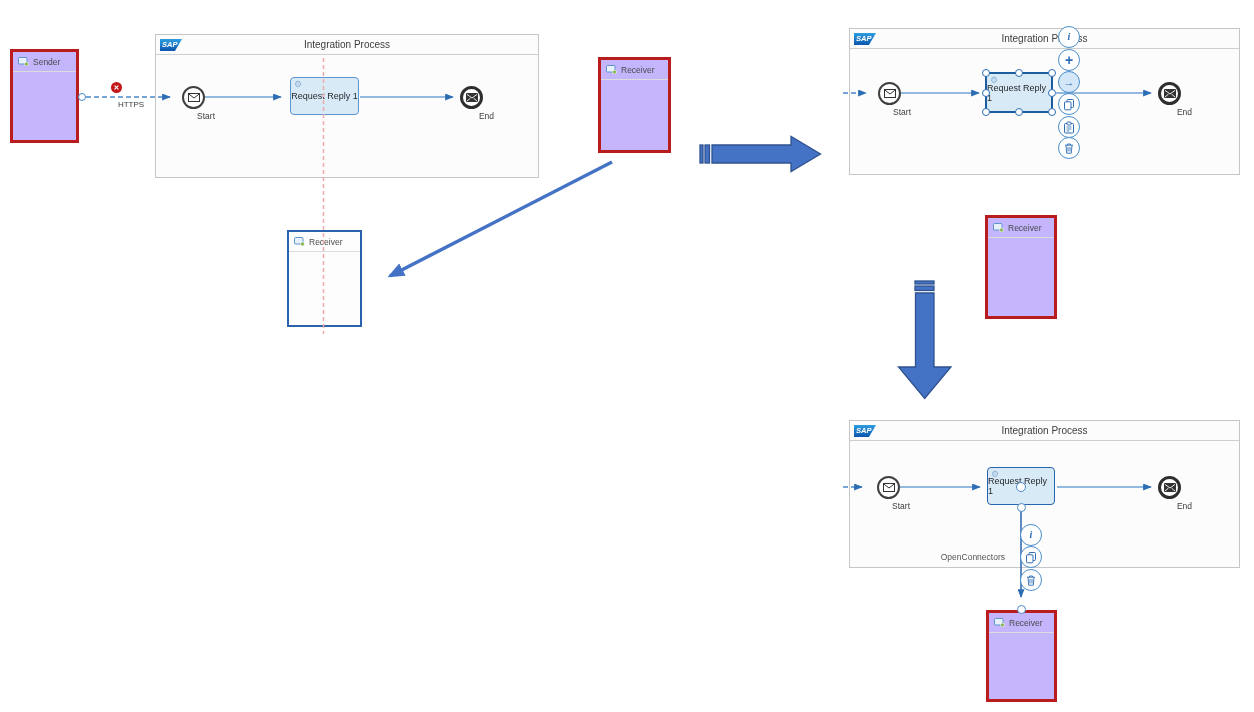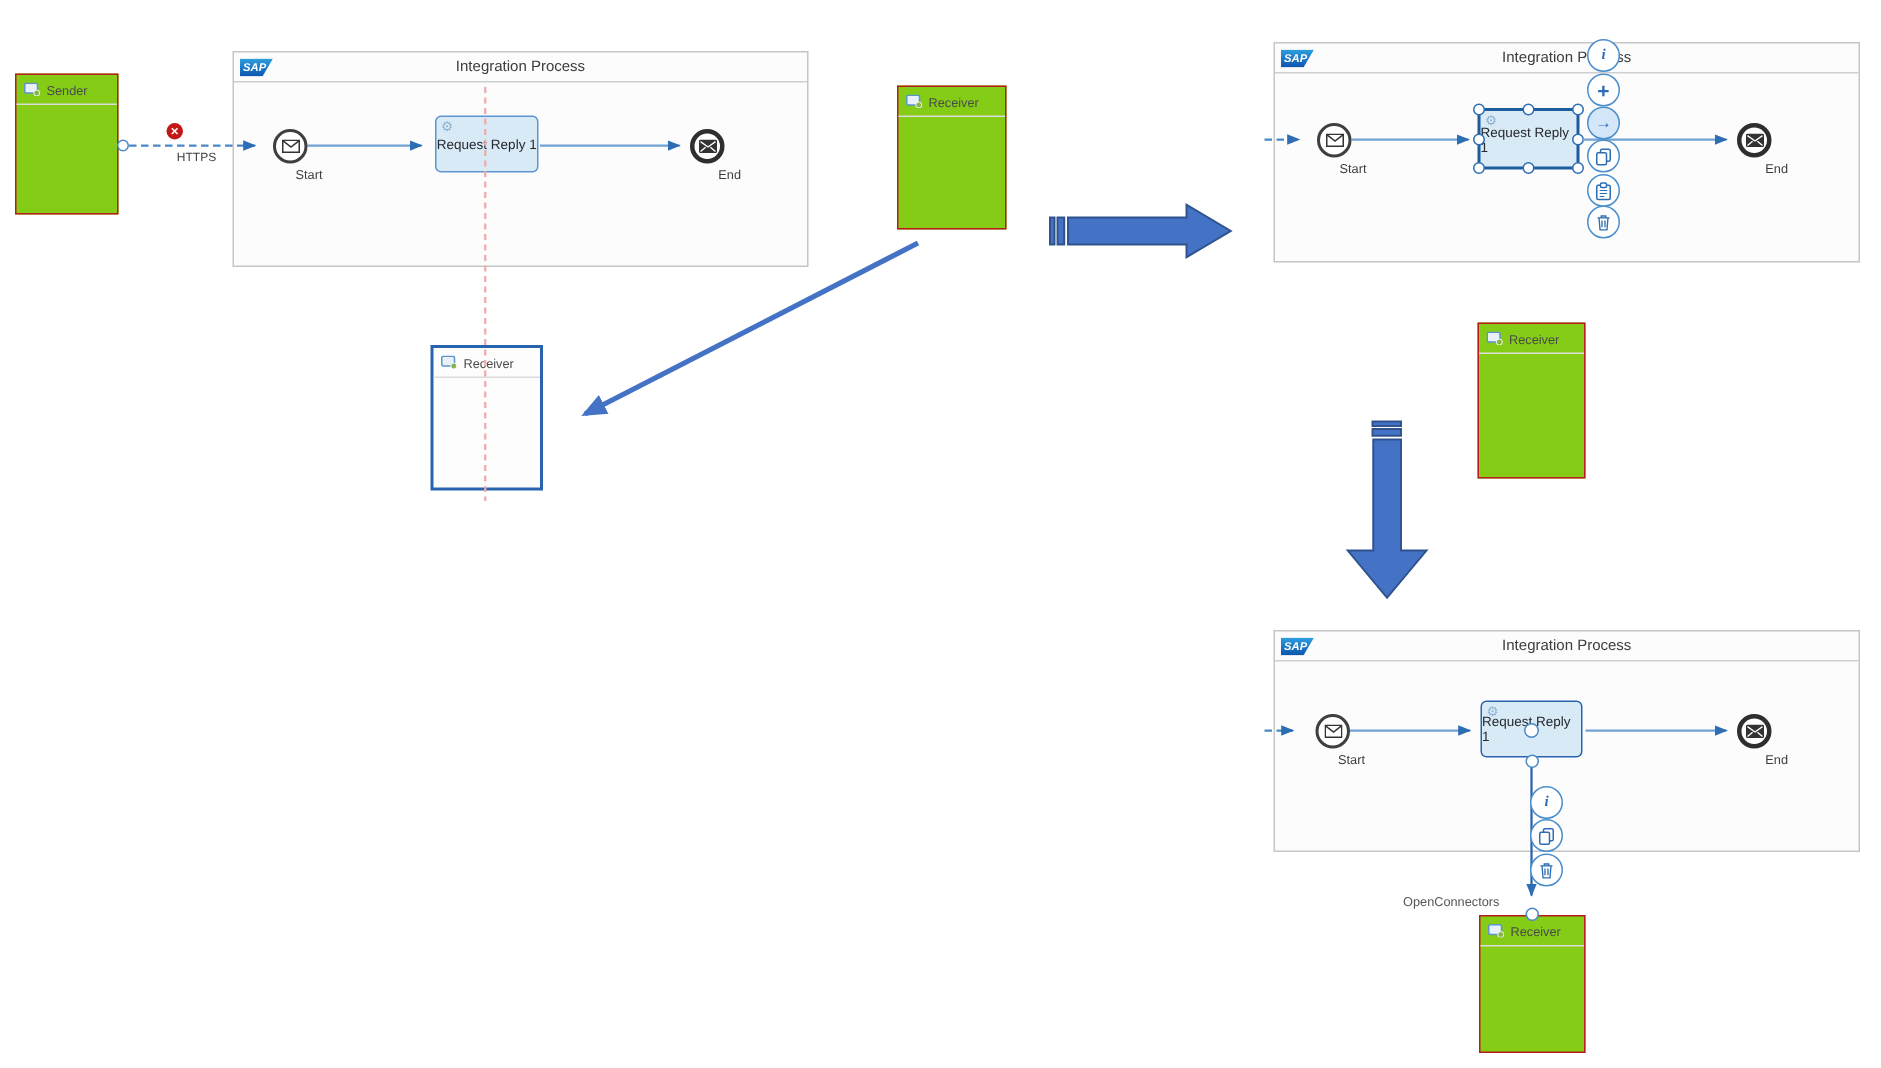--- a/index.html
+++ b/index.html
@@ -12,21 +12,21 @@
   .panel { position:absolute; background:#fcfcfc; border:1px solid #c6c6c6; z-index:1; }
   .panel-header { position:relative; height:20px; border-bottom:1px solid #cfcfcf; }
   .panel-title { position:absolute; left:0; right:0; top:4px; text-align:center; font-size:10px; color:#3c3c3c; }
   .sap-logo {
     position:absolute; left:4px; top:4px; width:22px; height:12px;
     background:linear-gradient(180deg,#2d9fe0,#0d55ae); color:#fff;
     font-size:7.5px; font-weight:bold; font-style:italic; line-height:12px;
     padding-left:2px; clip-path:polygon(0 0,100% 0,68% 100%,0 100%);
   }
   
-  .pbox { position:absolute; background:#84cc16; border:1px solid #b91c1c; z-index:1; }
+  .pbox { position:absolute; background:#c4b5fd; border:3px solid #b91c1c; z-index:1; }
   .pbox.selected { border:2px solid #2a63ad; background:#fdfdfd; }
   .pbox-header { display:flex; align-items:center; gap:4px; height:20px; padding:0 5px; border-bottom:1px solid #dcdcdc; font-size:8.5px; color:#4a4a4a; }
   
   .node { position:absolute; width:23px; height:23px; border:2px solid #3f3f3f; border-radius:50%; background:#fff;
           display:flex; align-items:center; justify-content:center; z-index:3; }
   .node.end { border-width:3px; border-color:#2e2e2e; }
   .node-label { position:absolute; width:44px; text-align:right; font-size:8.5px; color:#3c3c3c; z-index:3; }
   .rr { position:absolute; background:#d9eaf7; border:1.5px solid #5b94cf; border-radius:4px;
         display:flex; align-items:center; justify-content:center; font-size:9px; color:#25282d; z-index:1; }
   .rr.selected { border:2px solid #1c5da0; }
@@ -38,21 +38,21 @@
   
   .ctx { position:absolute; width:22px; height:22px; border:1.5px solid #4a8ecb; border-radius:50%; background:#fff;
          display:flex; align-items:center; justify-content:center; z-index:4; color:#2d6db4; }
   .ctx.hl { background:#d4e7f8; }
   .ctx .glyph { font-size:11px; line-height:1; color:#2d6db4; }
   .ctx .glyph.info { font-size:10px; font-weight:bold; font-family:"Liberation Serif",serif; font-style:italic; }
   .ctx .glyph.plus { font-size:14px; font-weight:bold; }
   .err { position:absolute; width:11px; height:11px; border-radius:50%; background:#c41616; color:#fff; font-size:7px; font-weight:bold;
          display:flex; align-items:center; justify-content:center; z-index:3; }
   .small-label { position:absolute; font-size:8px; color:#3c3c3c; z-index:3; }
-  .oc-label { position:absolute; font-size:8.5px; color:#555; z-index:3; text-align:center;margin-top:44px; }
+  .oc-label { position:absolute; font-size:8.5px; color:#555; z-index:3; text-align:right; }
   #connector-layer { position:absolute; left:0; top:0; z-index:2; pointer-events:none; }
 </style>
 </head>
 <body>
 
 <div class="canvas">
 
   <svg id="connector-layer" width="1254" height="712">
     <defs>
       <marker id="ah" viewBox="0 0 10 8" refX="9" refY="4" markerWidth="9" markerHeight="7" orient="auto" markerUnits="userSpaceOnUse">

